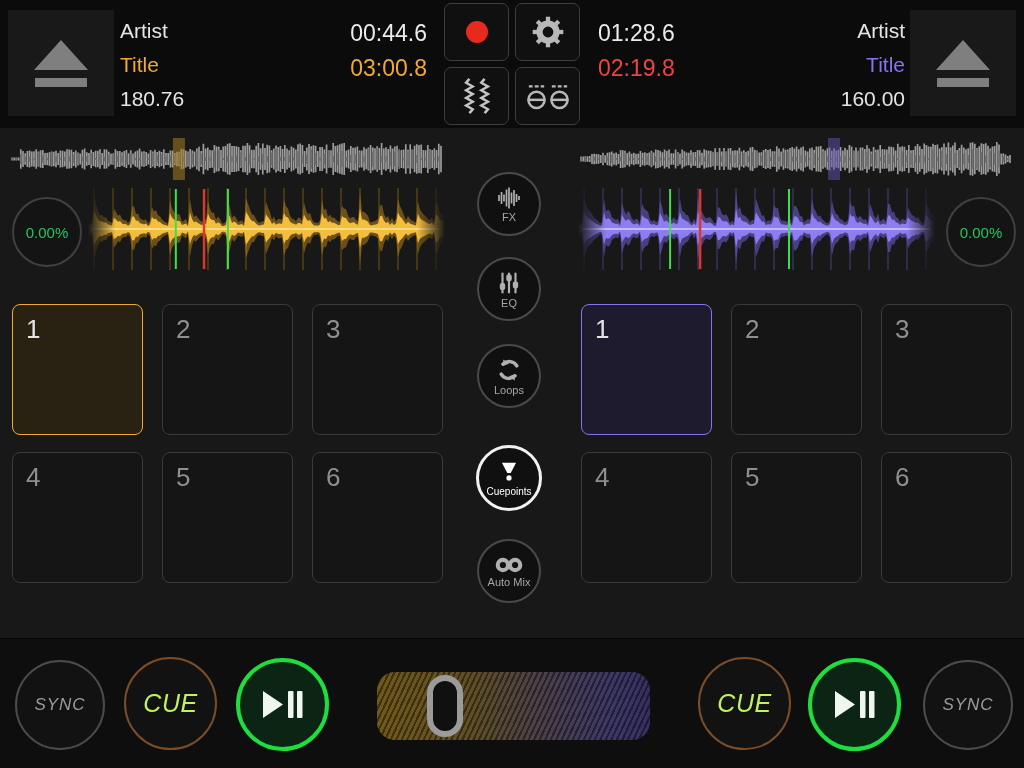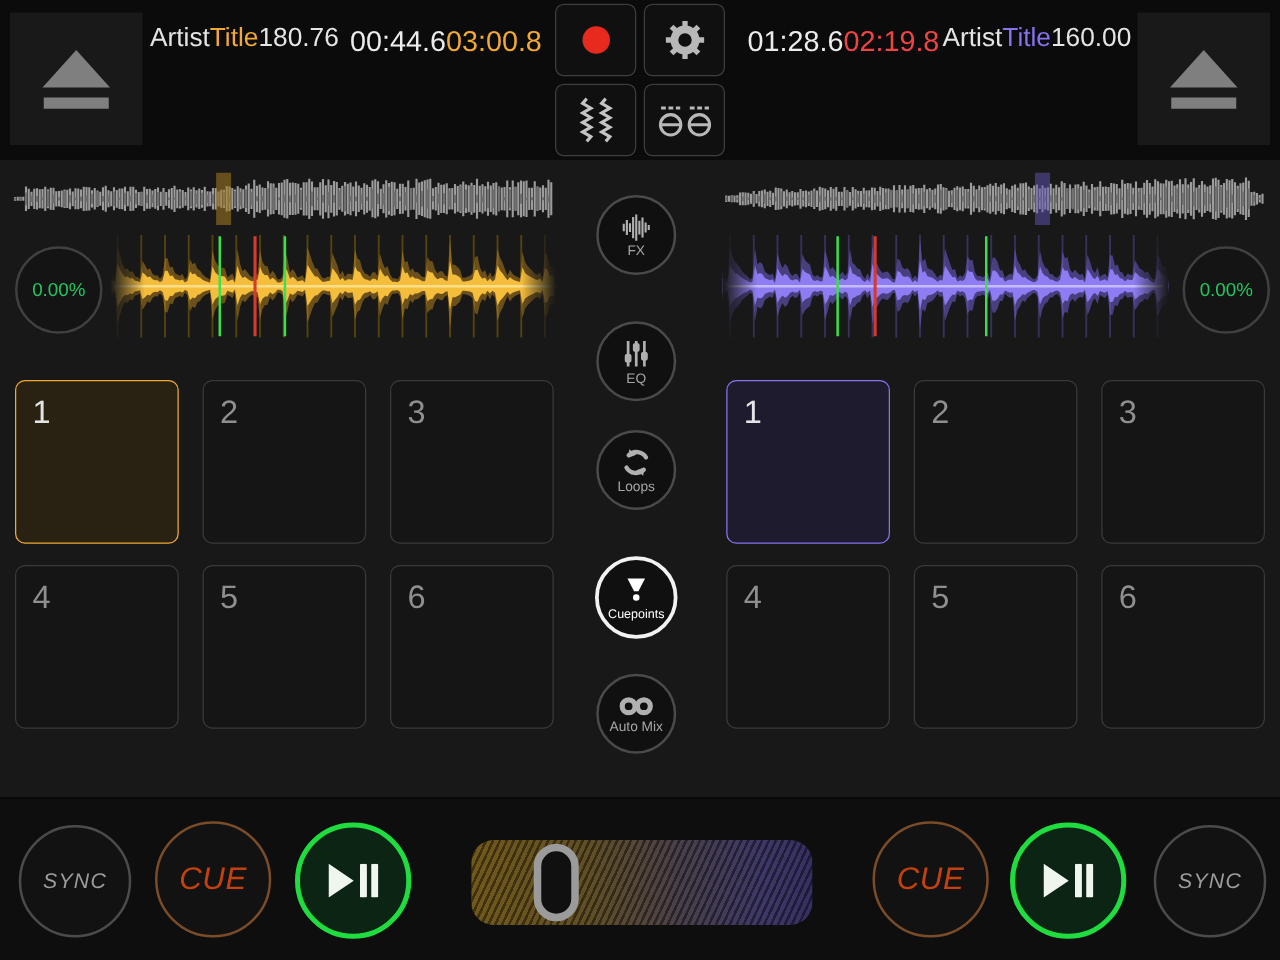--- a/index.html
+++ b/index.html
@@ -8,21 +8,21 @@
 
   
   .hdr{position:absolute;top:0;left:0;right:0;height:128px;background:#0b0b0b;}
   .eject{position:absolute;top:10px;width:106px;height:106px;background:#191919;
          display:flex;align-items:center;justify-content:center;cursor:pointer;}
   .eject.a{left:8px}.eject.b{right:8px}
   .ej{display:flex;flex-direction:column;align-items:center;gap:8px}
   .ej-tri{width:0;height:0;border-left:27px solid transparent;border-right:27px solid transparent;
           border-bottom:30px solid #7f7f7f;}
   .ej-bar{width:52px;height:9px;background:#7f7f7f;}
-  .col{position:absolute;display:flex;flex-direction:row;}
+  .col{position:absolute;display:flex;flex-direction:column;}
   .info-a{left:120px;top:14px;font-size:21px;line-height:34px;color:#e4e4e4;}
   .times-a{left:280px;top:16px;width:147px;text-align:right;font-size:23px;line-height:35px;color:#ececec;}
   .times-b{left:598px;top:16px;font-size:23px;line-height:35px;color:#ececec;}
   .info-b{right:119px;top:14px;font-size:21px;line-height:34px;text-align:right;color:#e4e4e4;}
   .hbtn{position:absolute;width:63px;height:56px;border:1px solid #3d3d3d;border-radius:7px;
         background:#101010;display:flex;align-items:center;justify-content:center;cursor:pointer;}
   .rec-dot{width:22px;height:22px;border-radius:50%;}
 
   
   .ov,.dt{position:absolute;cursor:pointer;}
@@ -48,21 +48,21 @@
         grid-auto-rows:131px;gap:17px 19px;}
   .pads.a{left:12px}.pads.b{left:581px}
   .pad{border:1.5px solid #3a3a3a;border-radius:8px;background:#151515;font-size:26px;color:#8f8f8f;
        box-sizing:border-box;padding:9px 0 0 13px;cursor:pointer;}
 
   
   .ftr{position:absolute;left:0;right:0;bottom:0;height:129px;background:#0e0e0e;border-top:1px solid #050505;font-style:italic;}
   .cbtn{position:absolute;border-radius:50%;display:flex;align-items:center;justify-content:center;
         box-sizing:border-box;cursor:pointer;background:#121212;}
   .sync{width:90px;height:90px;border:2px solid #4b4b4b;color:#9c9c9c;font-size:17px;letter-spacing:1px;}
-  .cue{width:93px;height:93px;border:2.5px solid #7a4c28;color:#c2410c;font-size:25px;letter-spacing:.5px;}
+  .cue{width:93px;height:93px;border:2.5px solid #7a4c28;color:#bef264;font-size:25px;letter-spacing:.5px;}
   .play{width:93px;height:93px;border:4px solid #1fdd3f;background:#0c2413;}
   .xfader{position:absolute;left:377px;top:33px;width:273px;height:68px;border-radius:18px;cursor:pointer;
     background-image:repeating-linear-gradient(115deg,rgba(0,0,0,.42) 0 2px,rgba(255,255,255,.02) 2px 5px),
       linear-gradient(90deg,#6e5617 0%,#5c4b22 35%,#463c45 60%,#3a3463 85%,#322c5e 100%);}
   .xhandle{position:absolute;top:3px;width:36px;height:62px;border-radius:18px;border:6px solid #9b9b9b;
            background:#101010;box-sizing:border-box;cursor:grab;}
 </style>
 </head>
 <body>
 
@@ -234,21 +234,21 @@
           <stop offset="1" stop-color="#181818" stop-opacity="1"></stop>
         </linearGradient>
       </defs>
       <rect x="0" y="0" width="28" height="86" fill="url(#fade-b-l)"></rect>
       <rect x="329" y="0" width="28" height="86" fill="url(#fade-b-r)"></rect>
     </svg>
   <div class="pitch b">
     <span>0.00%</span>
   </div>
 
-  <div class="railbtn" style="top:156px">
+  <div class="railbtn" style="top:172px">
     <svg width="30" height="24" viewBox="0 0 24 24">
       <path d="M2 9V15M4.5 6V18M7 8.5V15.5M9.5 3.5V20.5M12 1.5V22.5M14.5 6.5V17.5M17 4V20M19.5 8V16M22 10V14" stroke="currentColor" stroke-width="1.7" fill="none"></path>
     </svg>
     <span class="lbl">FX</span>
   </div>
 
   <div class="railbtn" style="top:257px">
     <svg width="26" height="26" viewBox="0 0 24 24">
       <g stroke="currentColor" fill="currentColor">
         <line x1="6" y1="2.5" x2="6" y2="21.5" stroke-width="2"></line>

